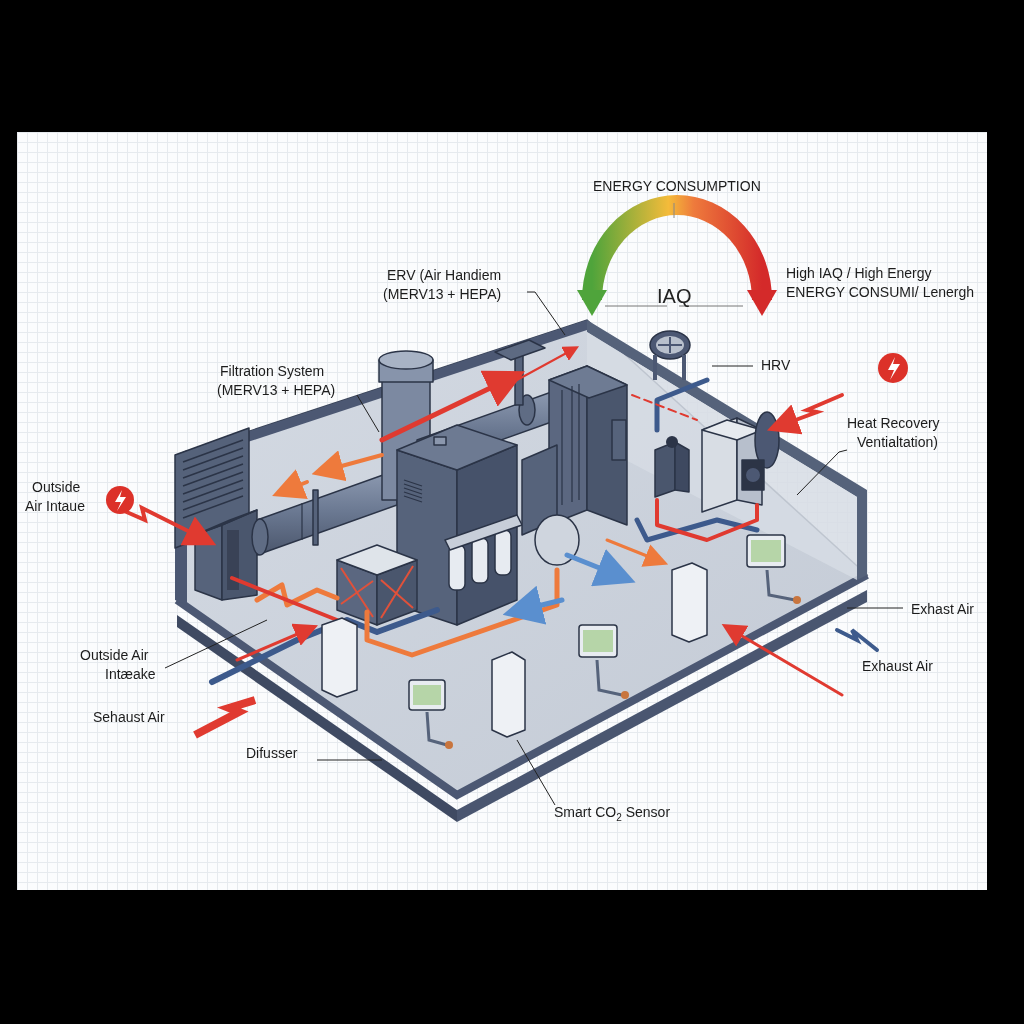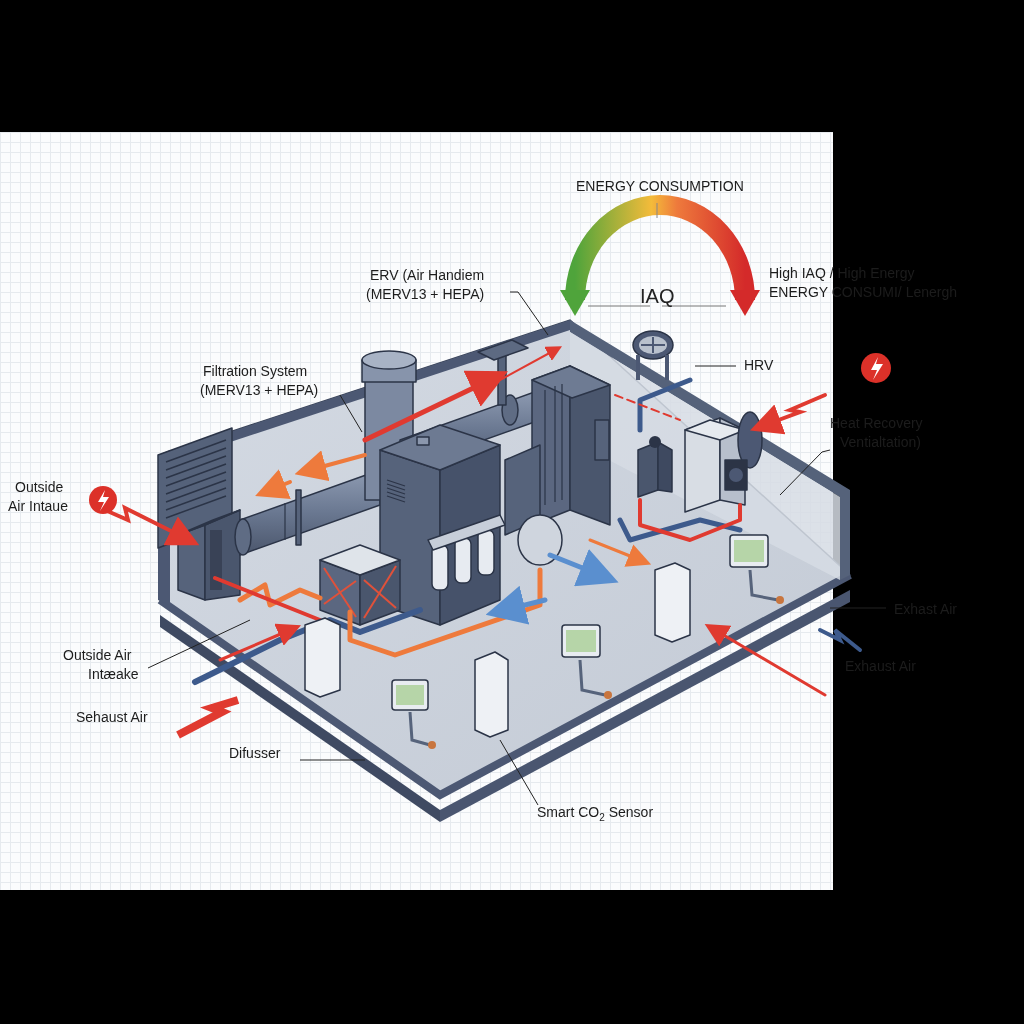--- a/index.html
+++ b/index.html
@@ -1,17 +1,17 @@
 <!DOCTYPE html>
 <html><head>
 <meta charset="utf-8">
 <style>
   html,body{margin:0;padding:0;background:#000;}
   body{width:1024px;height:1024px;position:relative;overflow:hidden;font-family:"Liberation Sans",sans-serif;}
-  .canvas{position:absolute;left:0;top:132px;width:833px;height:758px;
+  .canvas{position:absolute;left:17px;top:132px;width:970px;height:758px;
     background-color:#fbfcfd;
     background-image:linear-gradient(#e6eaee 1px,transparent 1px),linear-gradient(90deg,#e6eaee 1px,transparent 1px);
     background-size:10px 10px;}
   svg{position:absolute;left:0;top:0;}
   .lbl-sm{font-family:"Liberation Sans",sans-serif;font-size:14px;fill:#1c1c1c;}
   .title{font-family:"Liberation Sans",sans-serif;font-size:14px;fill:#1c1c1c;}
   .big{font-family:"Liberation Sans",sans-serif;font-size:20px;fill:#222;}
   .eq{stroke:#2b3447;stroke-width:1.5;stroke-linejoin:round;}
   .leader{stroke:#222;stroke-width:1;fill:none;}
 </style>

